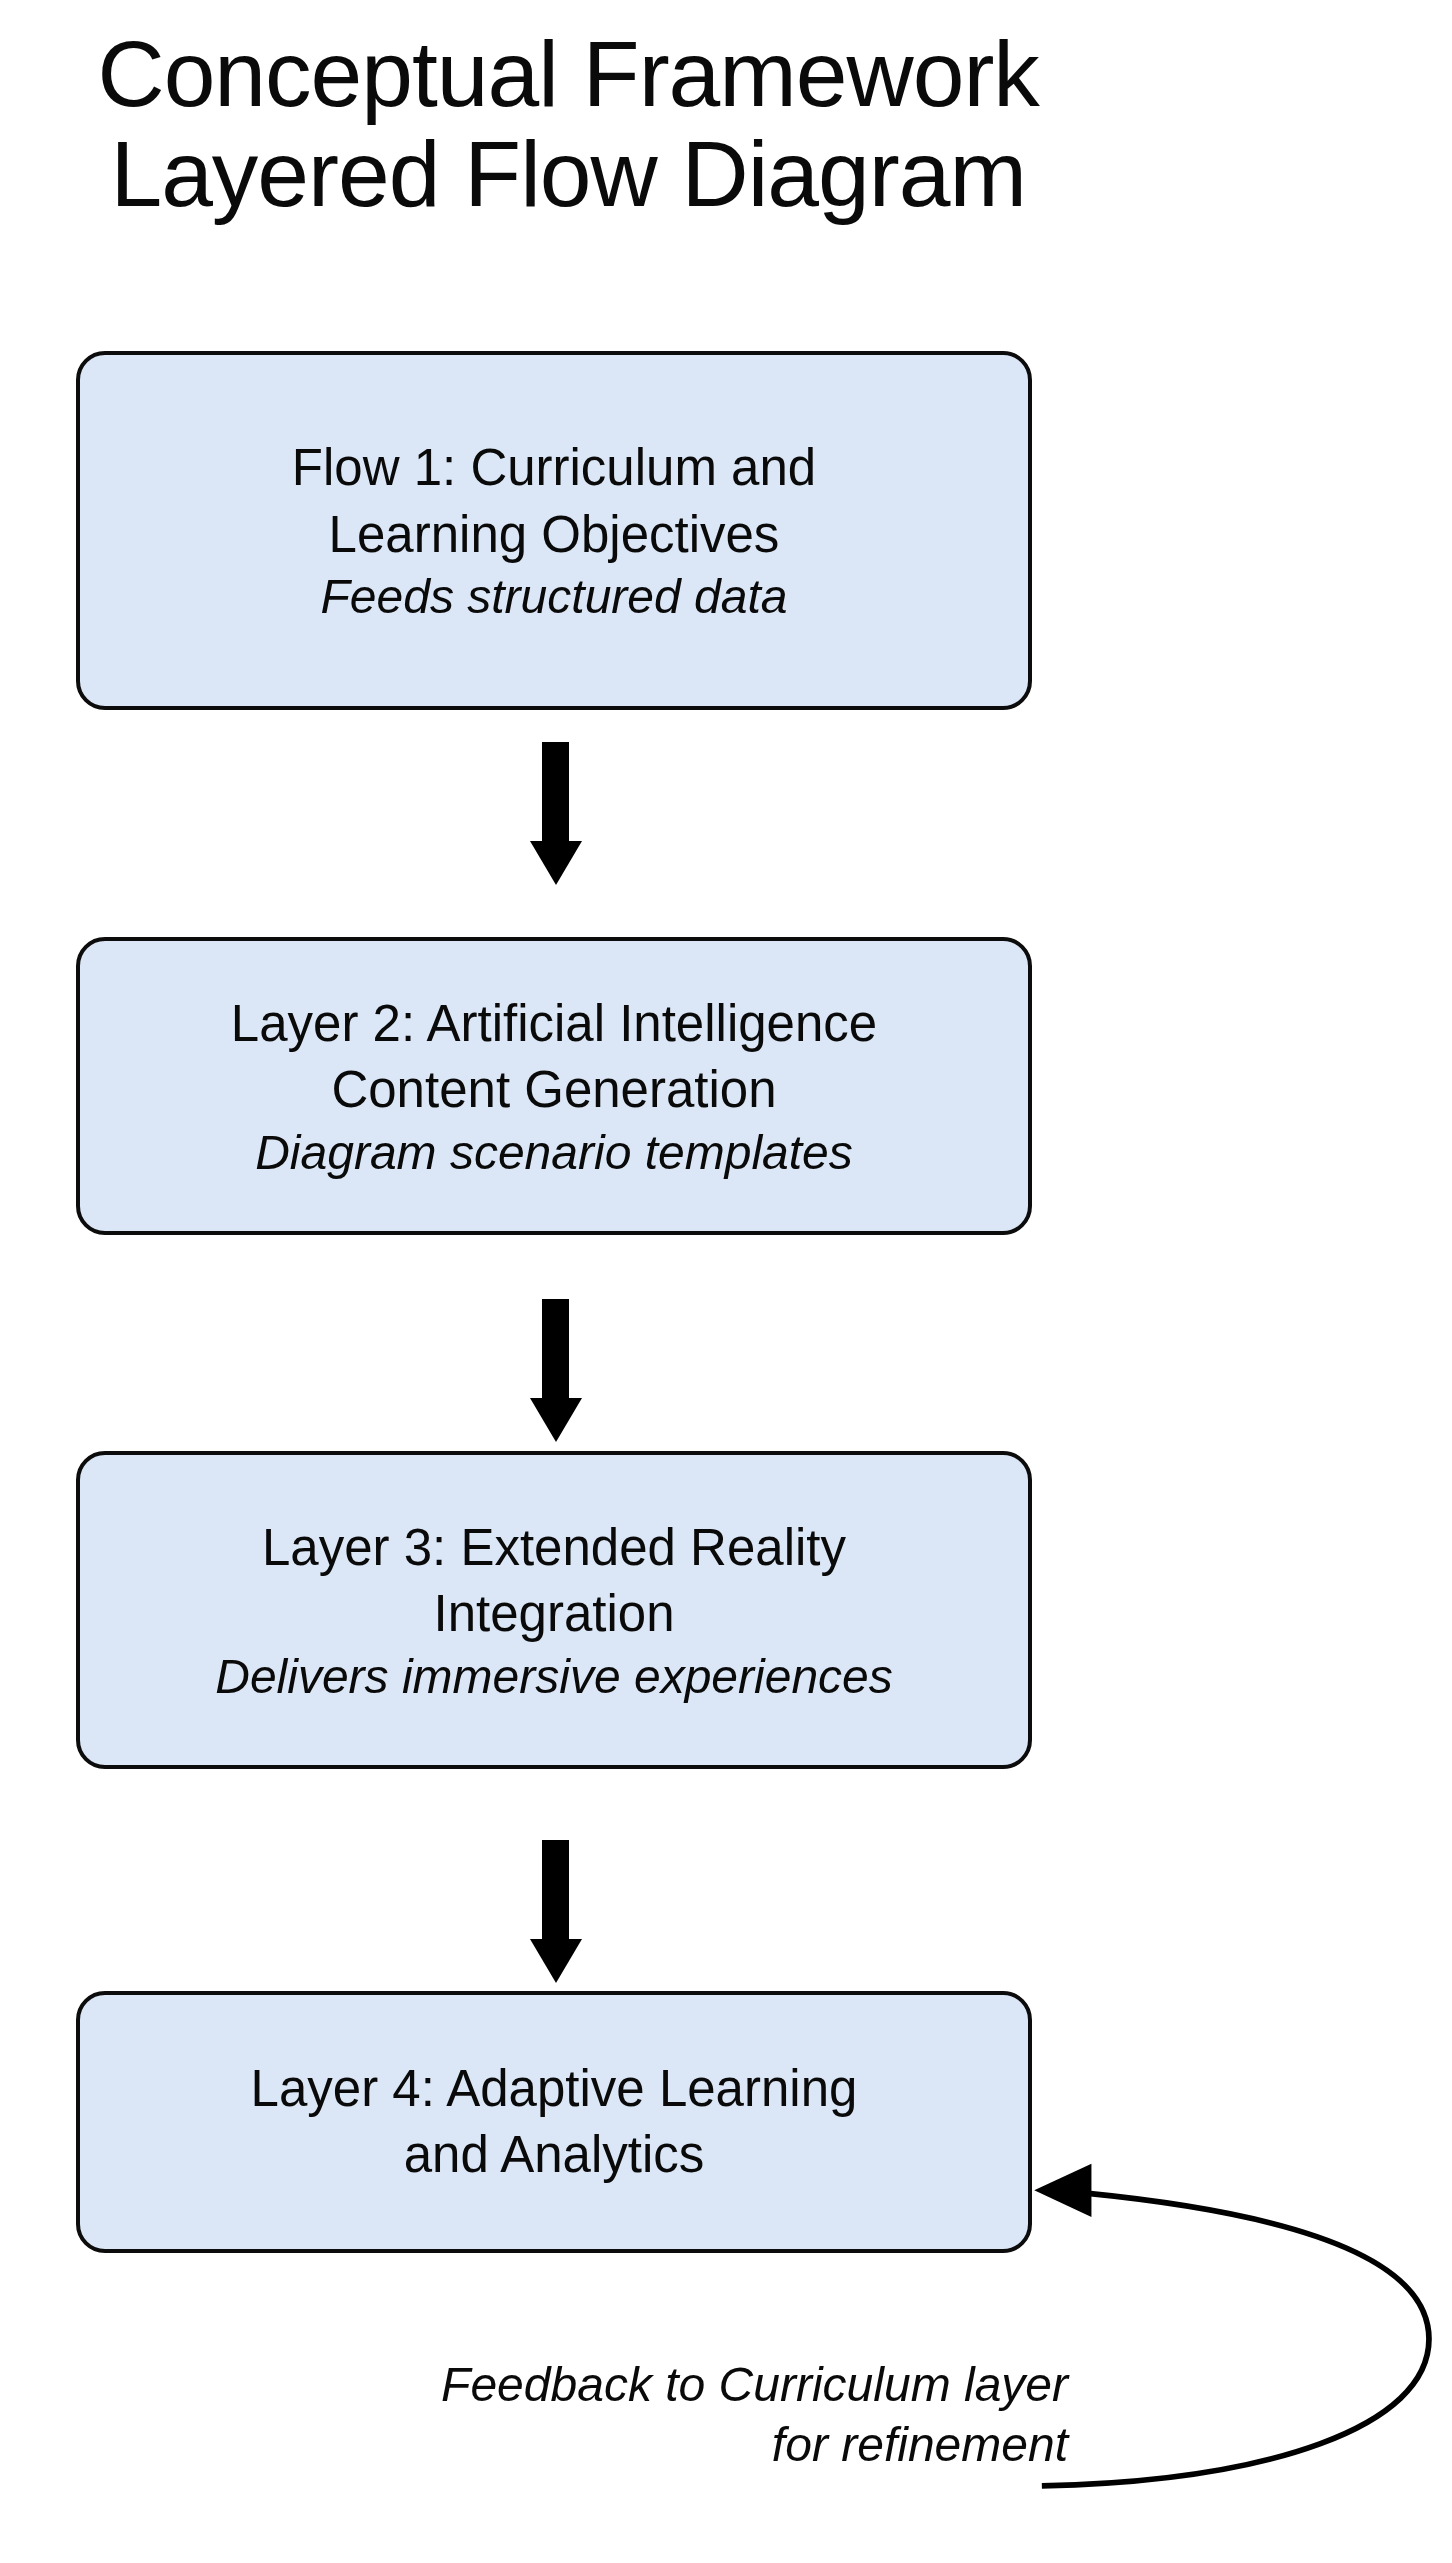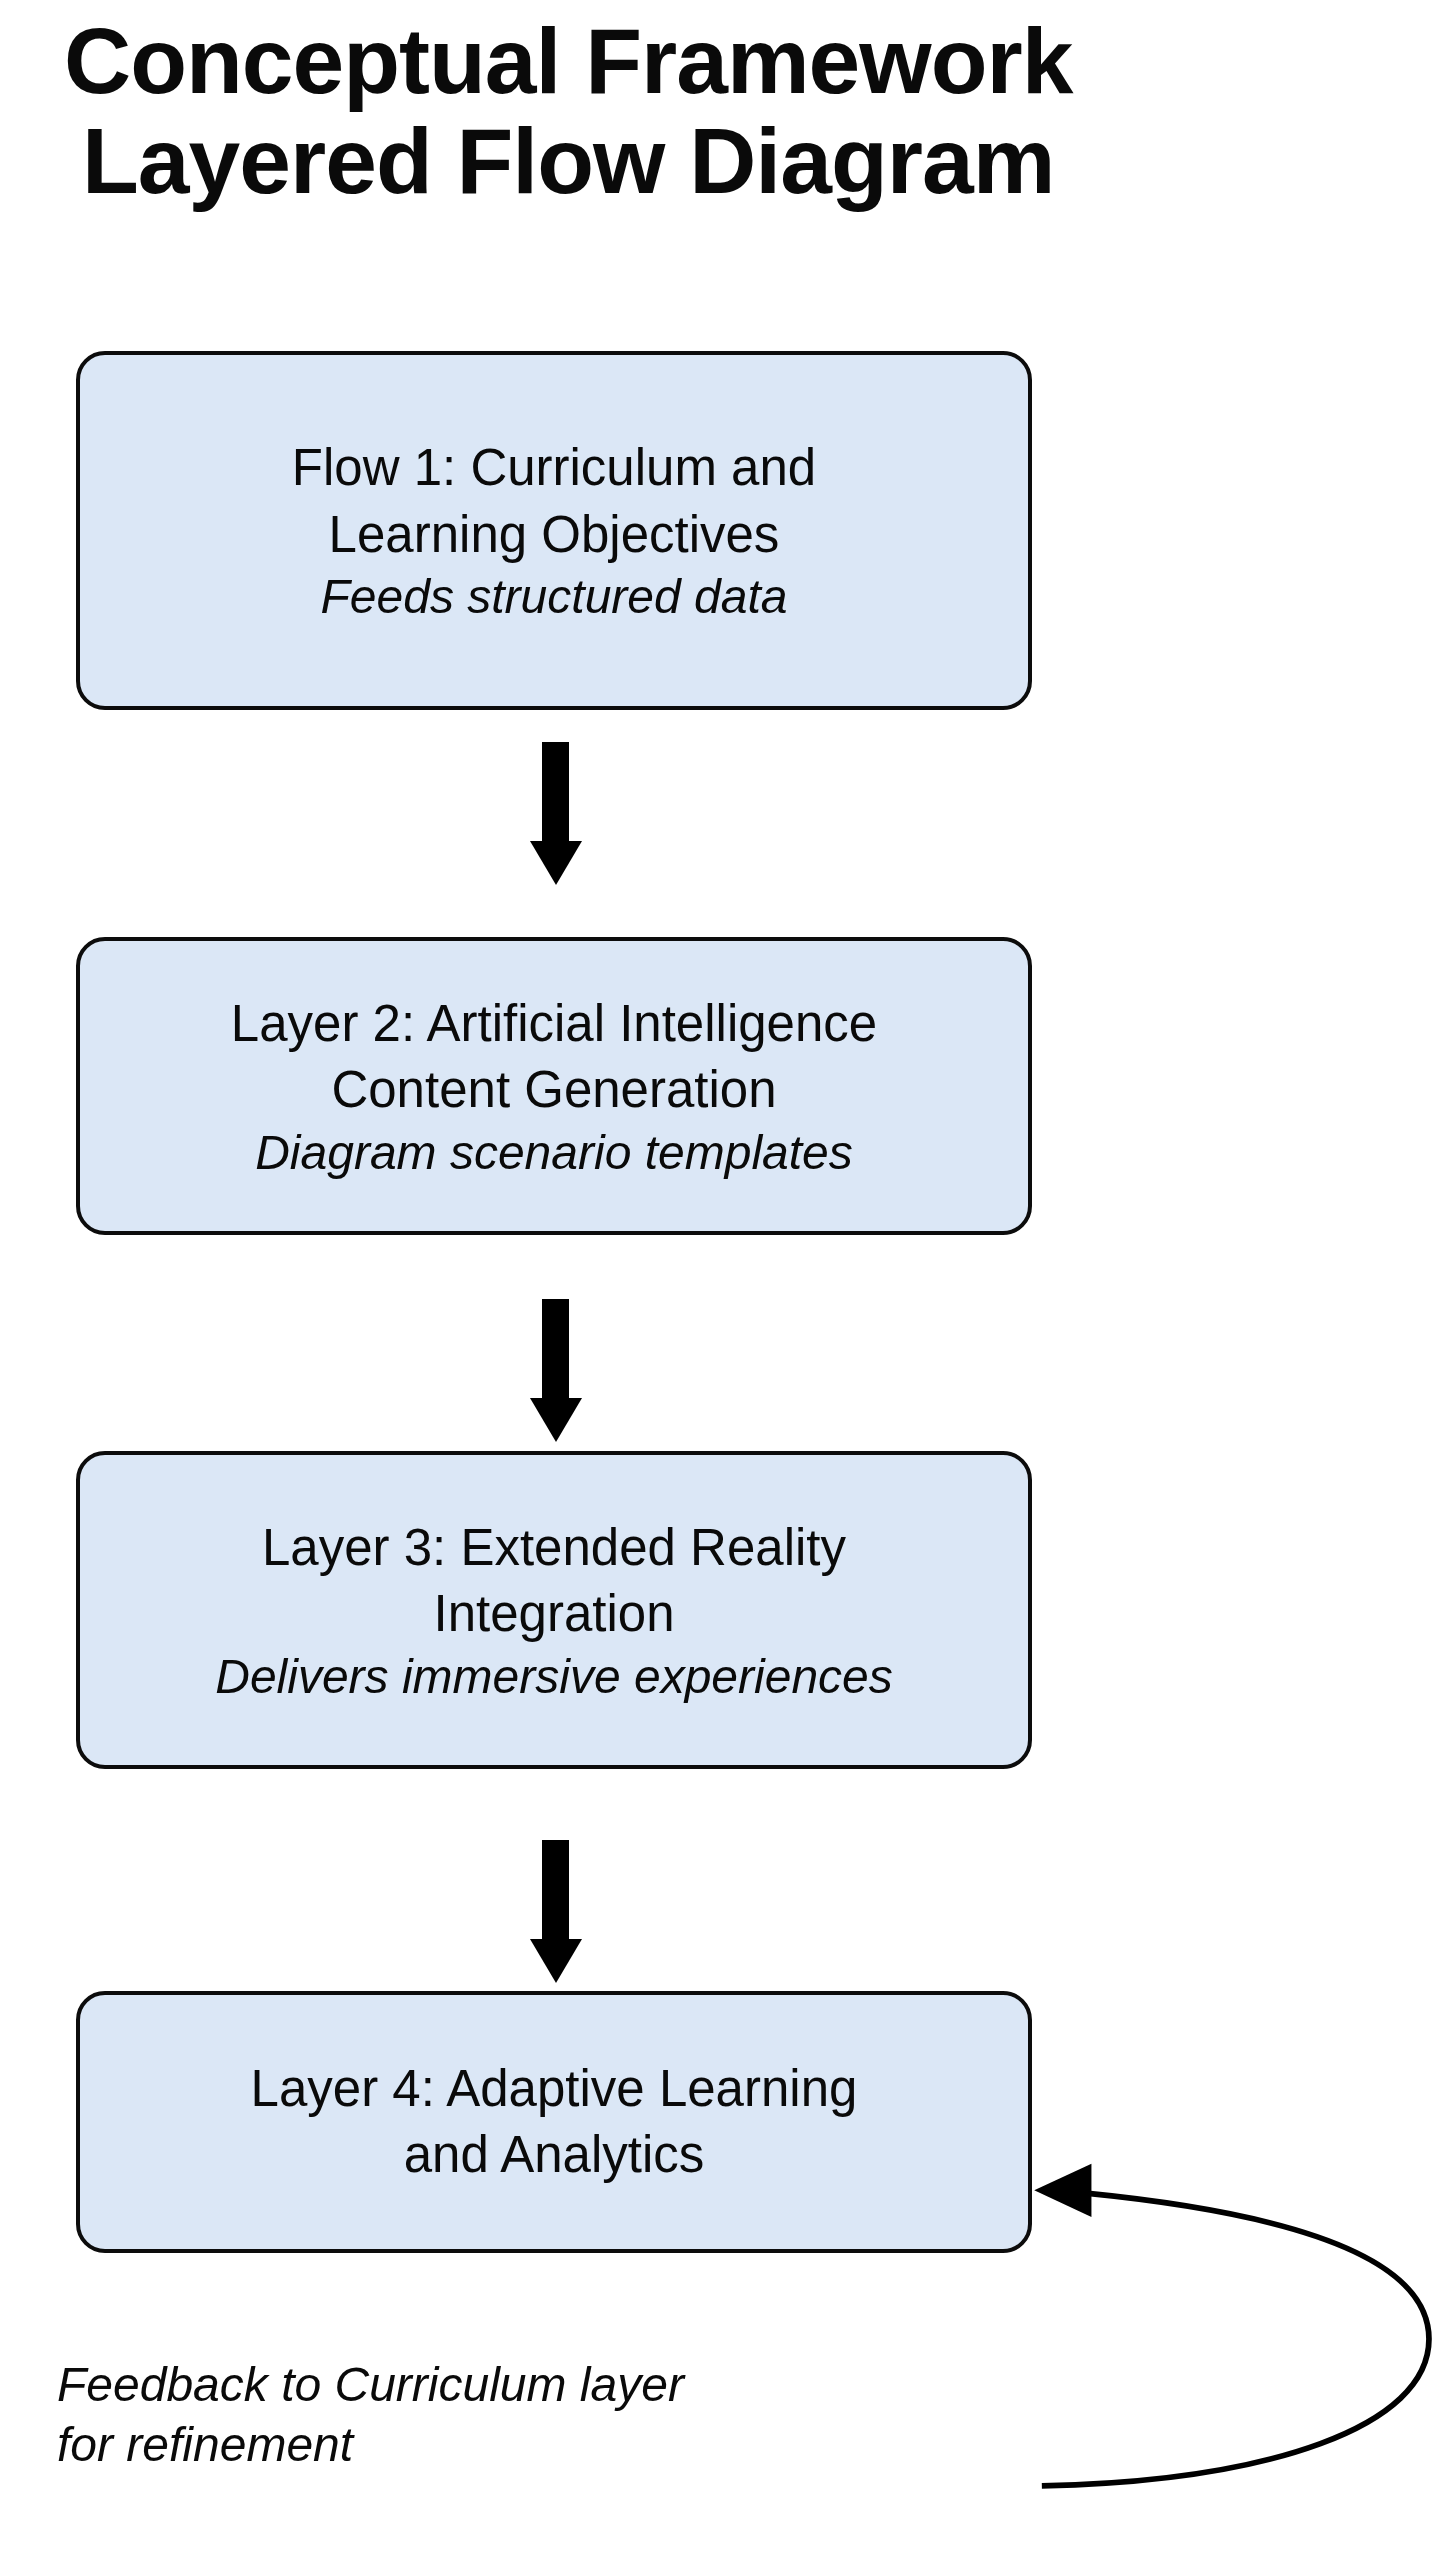--- a/index.html
+++ b/index.html
@@ -1,22 +1,22 @@
 <!DOCTYPE html>
 <html><head>
 <meta charset="utf-8">
 <style>
   html, body { margin:0; padding:0; background:#ffffff; }
   .page {
     position:relative; width:1452px; height:2563px; background:#ffffff;
     font-family:"Liberation Sans", sans-serif; color:#000; overflow:hidden;
   }
   .main-title {
-    position:absolute; top:11px; left:5.7px; width:1125px;
-    text-align:center; font-size:93px; font-weight:700; line-height:1.08;
+    position:absolute; top:24px; left:5.7px; width:1125px;
+    text-align:center; font-size:93px; font-weight:400; line-height:1.08;
     letter-spacing:-1px; color:#0a0a0a;
   }
   .layer-box {
     position:absolute; left:76px; width:956px; box-sizing:border-box;
     background:#dbe7f6; border:4.8px solid #0c0c0c; border-radius:29px;
     display:flex; flex-direction:column; align-items:center; justify-content:center;
     text-align:center; padding:9.5px 19px;
   }
   #layer-box-1 { top:351px;  height:359px; }
   #layer-box-2 { top:937px;  height:298px; }
@@ -29,21 +29,21 @@
   #down-arrow-2 { top:1299px; }
   #down-arrow-3 { top:1840px; }
   .down-arrow .shaft { width:27px; height:99px; background:#000; margin:0 auto; }
   .down-arrow .head {
     width:0; height:0; margin:0 auto;
     border-left:26px solid transparent; border-right:26px solid transparent;
     border-top:44px solid #000;
   }
   .feedback-caption {
     position:absolute; top:2355px; left:57px; width:1011px;
-    text-align:left; font-style:italic; font-weight:500;
+    text-align:right; font-style:italic; font-weight:500;
     font-size:48px; line-height:1.26; color:#0a0a0a;
   }
   .feedback-arc { position:absolute; left:973px; top:2136px; width:480px; height:410px; }
 </style>
 </head>
 <body>
 
 <div class="page">
 
   <div class="main-title">

